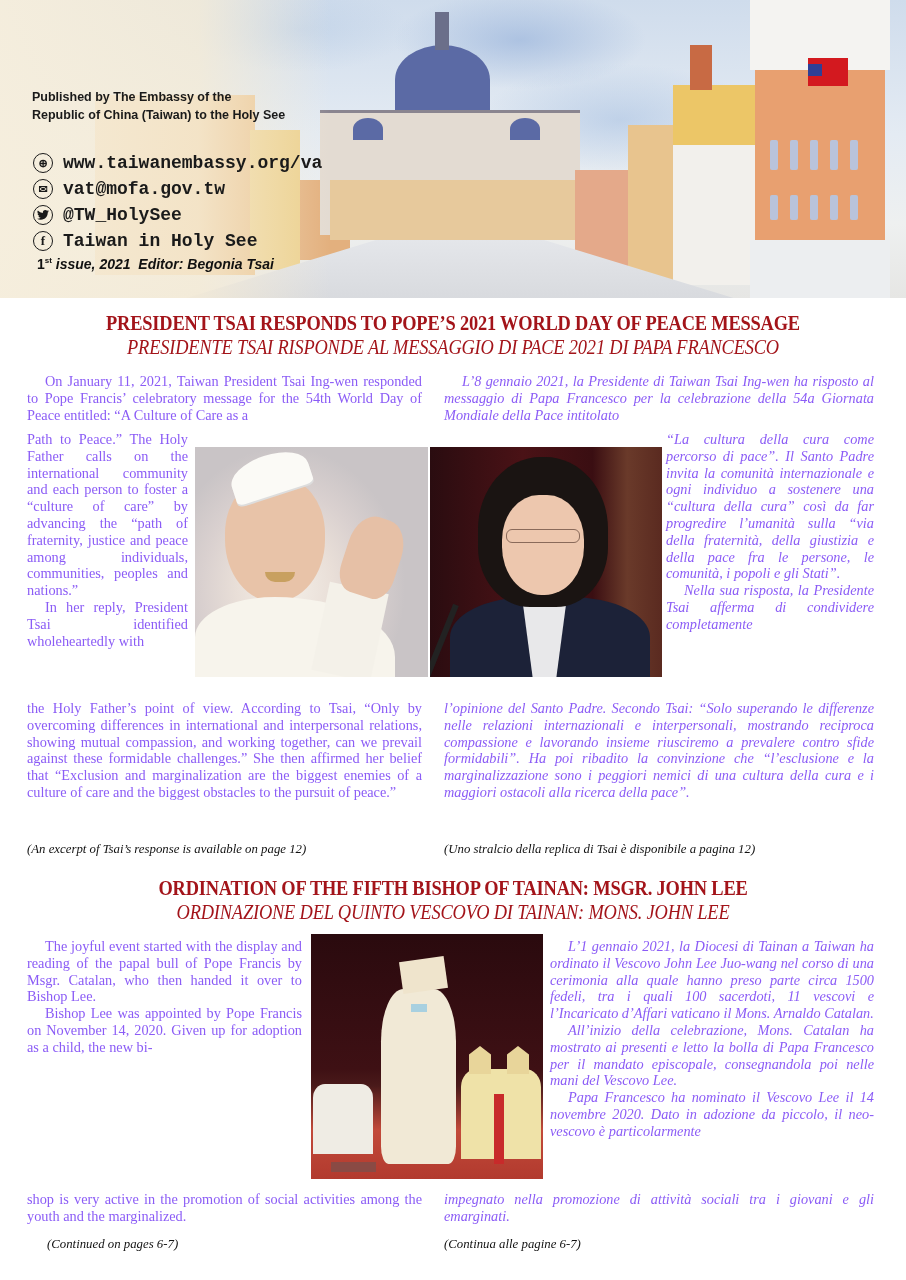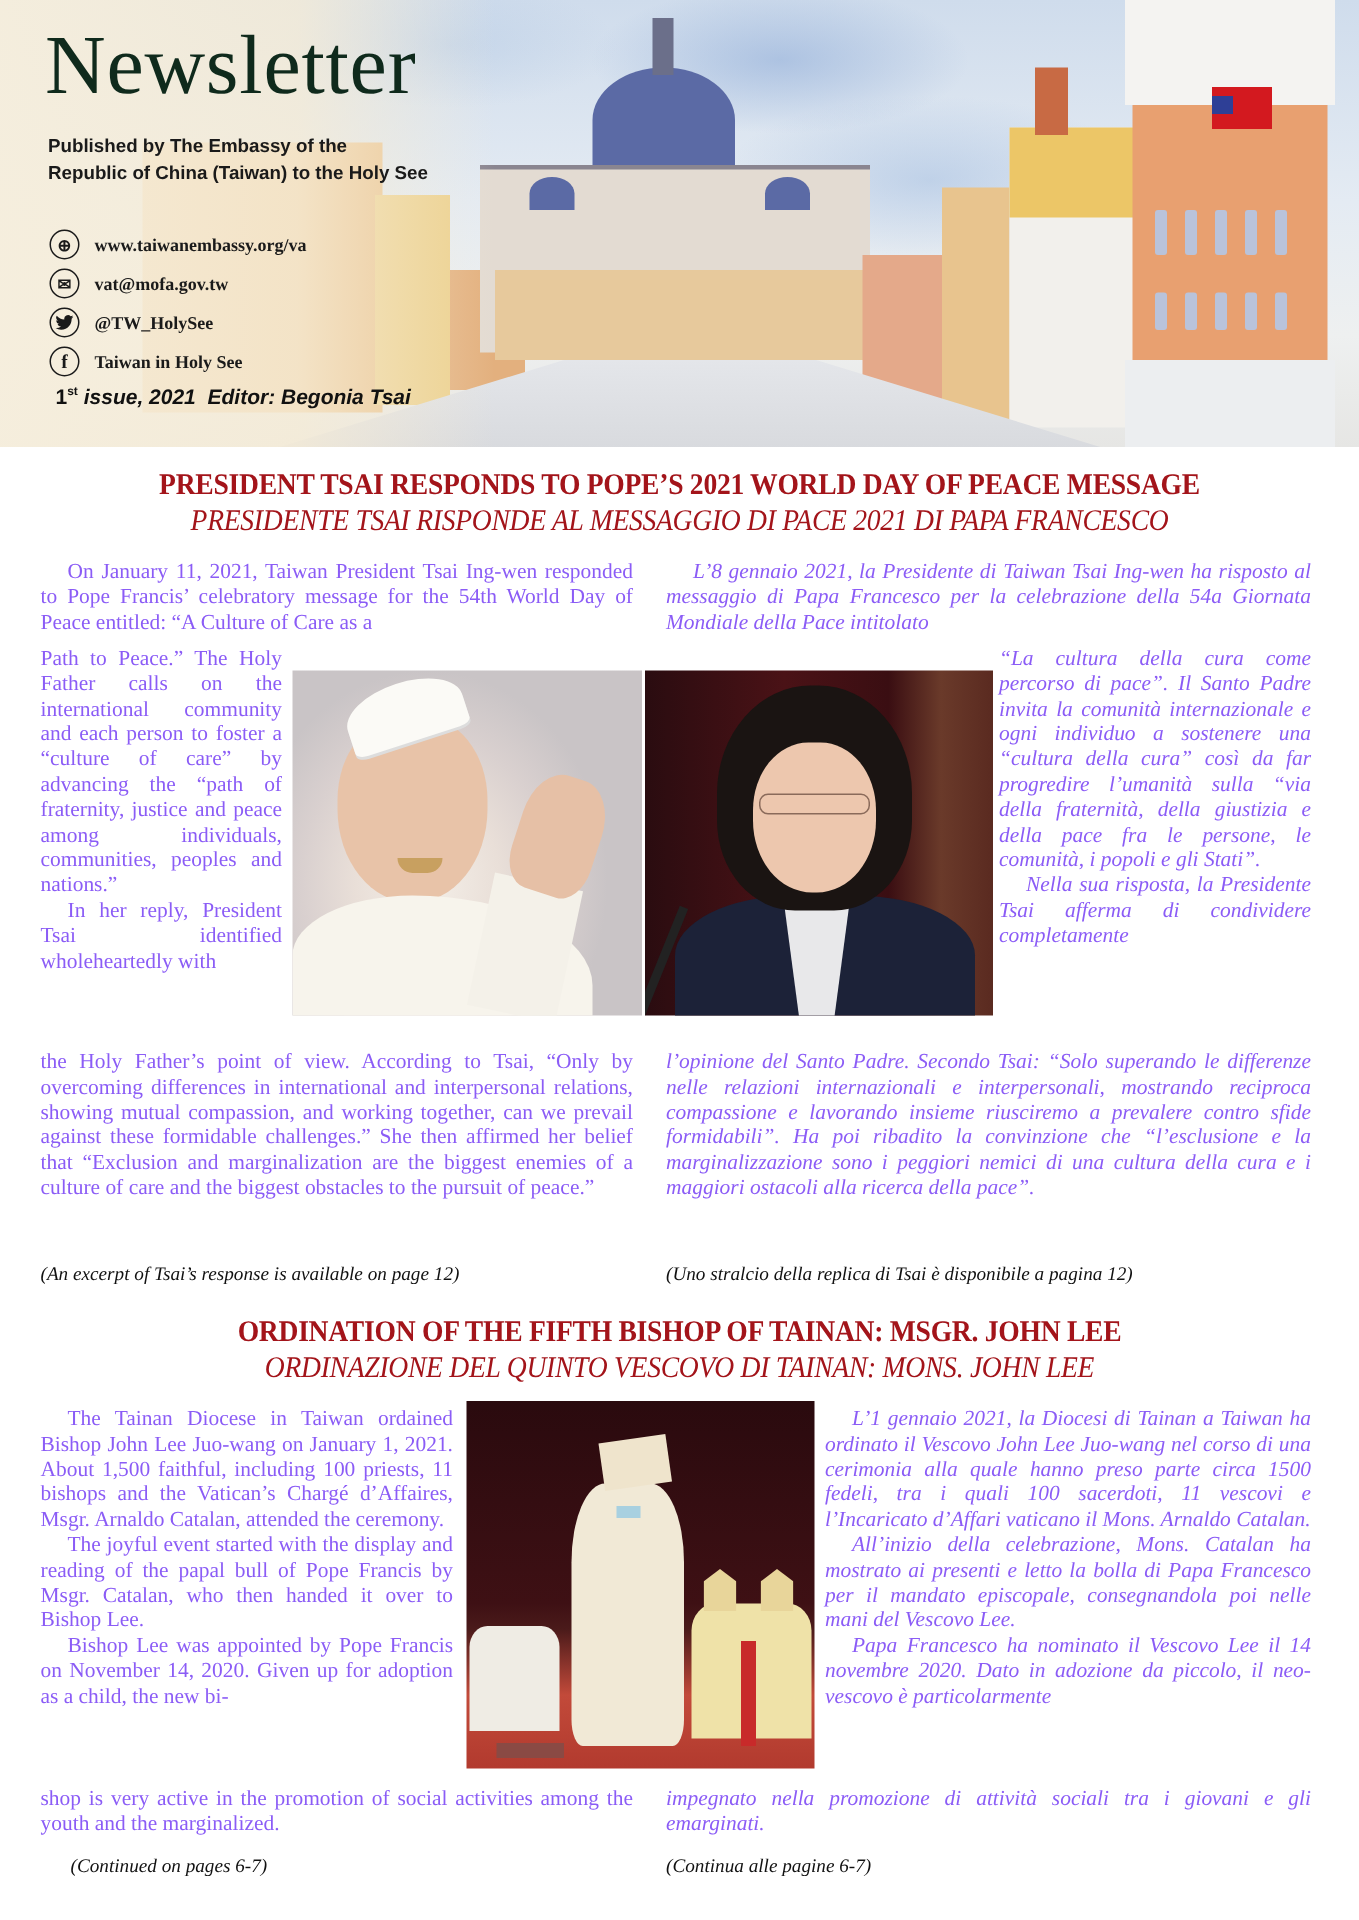--- a/index.html
+++ b/index.html
@@ -27,21 +27,21 @@
 
   .nl-title { position:absolute; left:30px; top:14px; font-family:"Liberation Serif", serif;
     font-size:56px; color:#0f2a1c; letter-spacing:0.5px; line-height:60px; }
   .publisher { position:absolute; left:32px; top:88px; font-family:"Liberation Sans", sans-serif;
     font-weight:bold; font-size:12.5px; line-height:18px; color:#1a1a1a; }
   .contacts { position:absolute; left:33px; top:150px; }
   .contact { display:flex; align-items:center; height:26px; }
   .contact .ico { width:20px; height:20px; border:1.6px solid #1a1a1a; border-radius:50%;
     display:flex; align-items:center; justify-content:center; margin-right:10px;
     font-family:"Liberation Sans", sans-serif; font-weight:bold; font-size:11px; color:#1a1a1a; }
-  .contact .txt { font-family:Liberation Serif, serif; font-weight:bold; font-size:12px; color:#1a1a1a; }
+  .contact .txt { font-family:Liberation Mono, monospace; font-weight:bold; font-size:18px; color:#1a1a1a; }
   .issue { position:absolute; left:37px; top:256px; font-family:"Liberation Sans", sans-serif;
     font-weight:bold; font-size:14px; color:#111; }
   .issue sup { font-size:8px; vertical-align: 6px; }
 
   
   .heading { position:absolute; left:0; width:906px; text-align:center; color:#a3141a;
     font-family:"Liberation Serif", serif; }
   .heading .en { font-weight:bold; font-size:20px; line-height:24px; letter-spacing:-0.2px; transform:scaleX(0.92); display:block; }
   .heading .it { font-style:italic; font-size:20px; line-height:24px; letter-spacing:-0.2px; transform:scaleX(0.92); display:block; }
 
@@ -121,21 +121,20 @@
   <div class="win" style="left:850px;top:140px;width:8px;height:30px;"></div>
   <div class="win" style="left:770px;top:195px;width:8px;height:25px;"></div>
   <div class="win" style="left:790px;top:195px;width:8px;height:25px;"></div>
   <div class="win" style="left:810px;top:195px;width:8px;height:25px;"></div>
   <div class="win" style="left:830px;top:195px;width:8px;height:25px;"></div>
   <div class="win" style="left:850px;top:195px;width:8px;height:25px;"></div>
   <div class="road"></div>
   <div class="left-fade"></div>
 
   <div class="banner-text">
-    <div class="nl-title">Newsletter</div>
     <div class="publisher">
       <div>Published by The Embassy of the</div>
       <div>Republic of China (Taiwan) to the Holy See</div>
     </div>
     <div class="contacts">
       <div class="contact">
         <span class="ico">⊕</span>
         <span class="txt">www.taiwanembassy.org/va</span>
       </div>
       <div class="contact">
@@ -206,21 +205,20 @@
   <p style="text-indent:0;">l’opinione del Santo Padre. Secondo Tsai: “Solo superando le differenze nelle relazioni internazionali e interpersonali, mostrando reciproca compassione e lavorando insieme riusciremo a prevalere contro sfide formidabili”. Ha poi ribadito la convinzione che “l’esclusione e la marginalizzazione sono i peggiori nemici di una cultura della cura e i maggiori ostacoli alla ricerca della pace”.</p>
 </div>
 <div class="note" style="left:444px;top:842px;">(Uno stralcio della replica di Tsai è disponibile a pagina 12)</div>
 
 <div class="heading" style="top:876px;">
   <span class="en">ORDINATION OF THE FIFTH BISHOP OF TAINAN: MSGR. JOHN LEE</span>
   <span class="it">ORDINAZIONE DEL QUINTO VESCOVO DI TAINAN: MONS. JOHN LEE</span>
 </div>
 
 <div class="col" style="left:27px;top:938px;width:275px;">
-  <p>The Tainan Diocese in Taiwan ordained Bishop John Lee Juo-wang on January 1, 2021. About 1,500 faithful, including 100 priests, 11 bishops and the Vatican’s Chargé d’Affaires, Msgr. Arnaldo Catalan, attended the ceremony.</p>
   <p>The joyful event started with the display and reading of the papal bull of Pope Francis by Msgr. Catalan, who then handed it over to Bishop Lee.</p>
   <p>Bishop Lee was appointed by Pope Francis on November 14, 2020. Given up for adoption as a child, the new bi-</p>
 </div>
 <div class="col" style="left:27px;top:1191px;width:395px;">
   <p style="text-indent:0;">shop is very active in the promotion of social activities among the youth and the marginalized.</p>
 </div>
 <div class="note" style="left:27px;top:1237px;margin-left:20px;">(Continued on pages 6-7)</div>
 
 <div class="photo ordination">
   <div class="seat1"></div>

